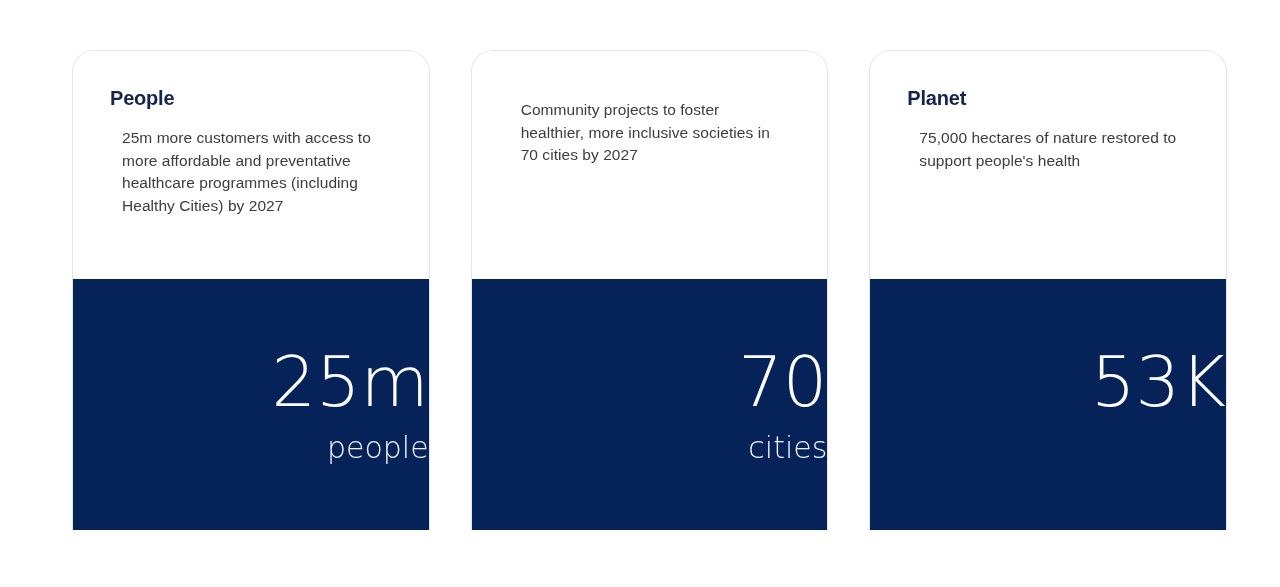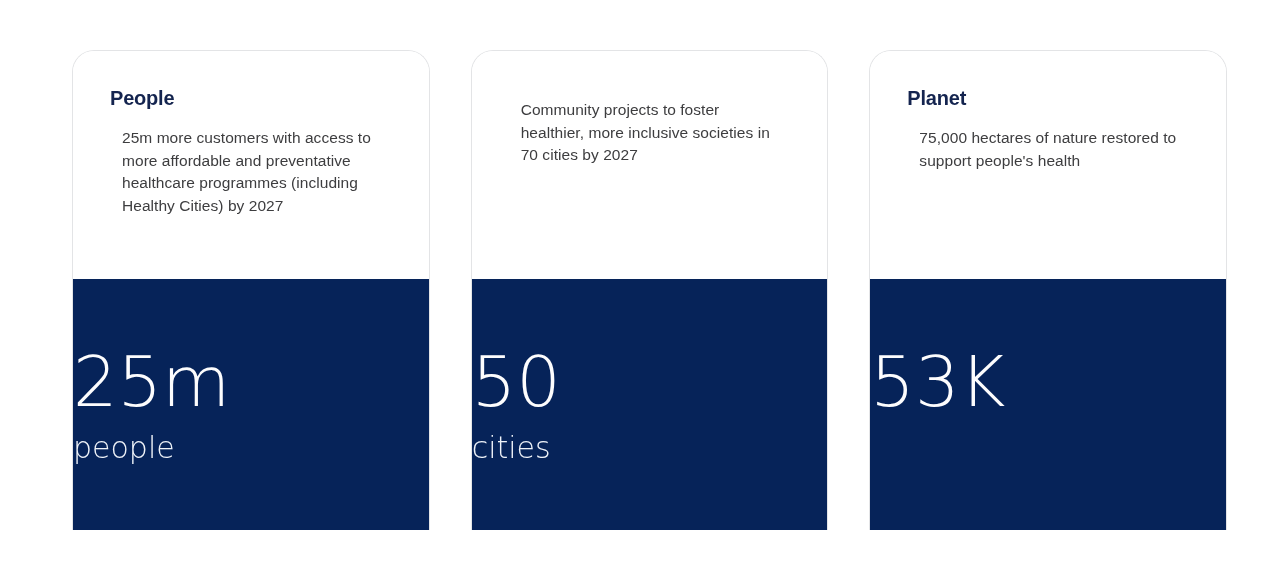--- a/index.html
+++ b/index.html
@@ -76,21 +76,21 @@
     letter-spacing: 0.05px;
     max-width: 275px;
   }
 
   .card-stat {
     position: relative;
     flex: 1 1 auto;
     background: #062359;
     display: flex;
     flex-direction: column;
-    align-items: flex-start;
+    align-items: flex-end;
     justify-content: flex-start;
     padding-top: 68px;
     box-sizing: border-box;
   }
 
   .stat-number {
     font-family: "DejaVu Sans", sans-serif;
     font-size: 70px;
     font-weight: 100;
     line-height: 1;
@@ -123,21 +123,21 @@
         <div class="stat-number">25m</div>
         <div class="stat-label">people</div>
       </div>
     </div>
 
     <div class="card">
       <div class="card-top">
         <p class="card-desc">Community projects to foster healthier, more inclusive societies in 70 cities by 2027</p>
       </div>
       <div class="card-stat">
-        <div class="stat-number">50</div>
+        <div class="stat-number">70</div>
         <div class="stat-label">cities</div>
       </div>
     </div>
 
     <div class="card">
       <div class="card-top">
         <h3 class="card-title">Planet</h3>
         <p class="card-desc">75,000 hectares of nature restored to support people's health</p>
       </div>
       <div class="card-stat">

